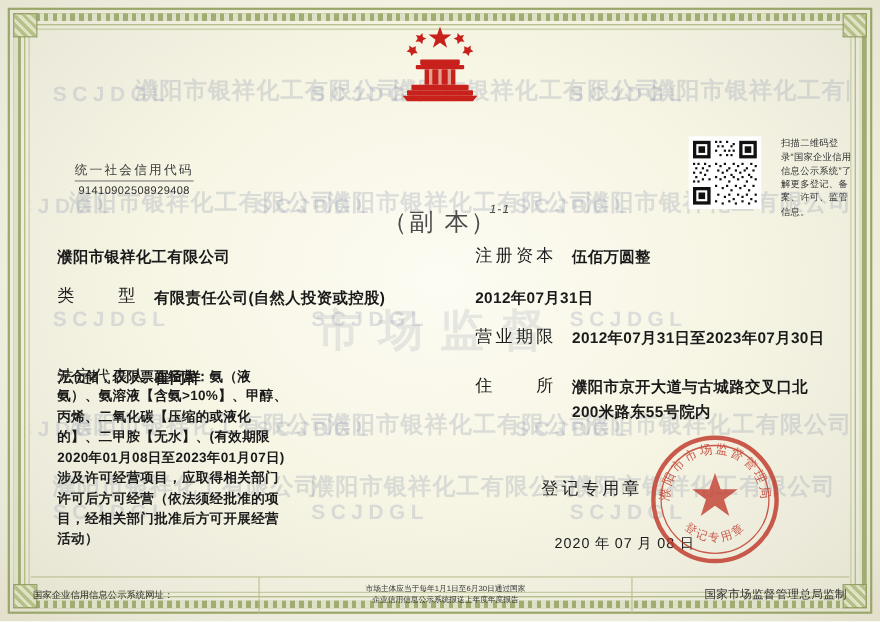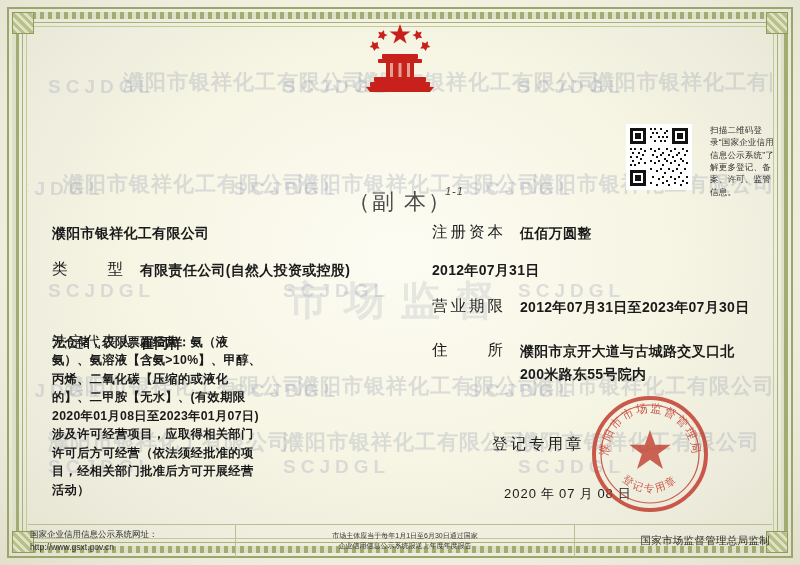--- a/index.html
+++ b/index.html
@@ -373,20 +373,24 @@
         <rect x="18" y="64" width="60" height="5" rx="1" fill="#c8201a"></rect>
         <path d="M14 69 h68 l-4 5 h-60 Z" fill="#c8201a"></path>
         <path d="M22 26 q26 14 52 0 q-26 26 -52 0 Z" fill="#e8b63a" opacity=".0"></path>
       </g>
     </svg>
   </div>
 
   <div class="subtitle">（副 本）</div>
   <div class="copyno">1-1</div>
 
+  <div class="code-block">
+    <div class="code-label">统一社会信用代码</div>
+    <div class="code-value">91410902508929408</div>
+  </div>
 
   <div class="qr">
     <svg viewBox="0 0 62 62" width="62" height="62">
       <rect x="0" y="0" width="62" height="62" fill="#ffffff"></rect>
       <g fill="#111">
         <rect x="2" y="2" width="16" height="16"></rect>
           <rect x="5" y="5" width="10" height="10" fill="#fff"></rect>
           <rect x="7" y="7" width="6" height="6"></rect>
         <rect x="44" y="2" width="16" height="16"></rect>
           <rect x="47" y="5" width="10" height="10" fill="#fff"></rect>
@@ -548,21 +552,20 @@
       <text font-size="10.5" fill="#c0392b" font-family="'Liberation Sans', sans-serif" letter-spacing="2">
         <textPath href="#sealArcBottom" startOffset="50%" text-anchor="middle">登记专用章</textPath>
       </text>
     </svg>
   </div>
 
   <div class="footer-sep"></div>
   <div class="footer">
     <div class="f-left">
       <div>国家企业信用信息公示系统网址：</div>
-      <div>http://www.gsxt.gov.cn</div>
     </div>
     <div class="f-mid">
       <div>市场主体应当于每年1月1日至6月30日通过国家</div>
       <div>企业信用信息公示系统报送上年度年度报告</div>
     </div>
     <div class="f-right">国家市场监督管理总局监制</div>
   </div>
 
 </div>
 

